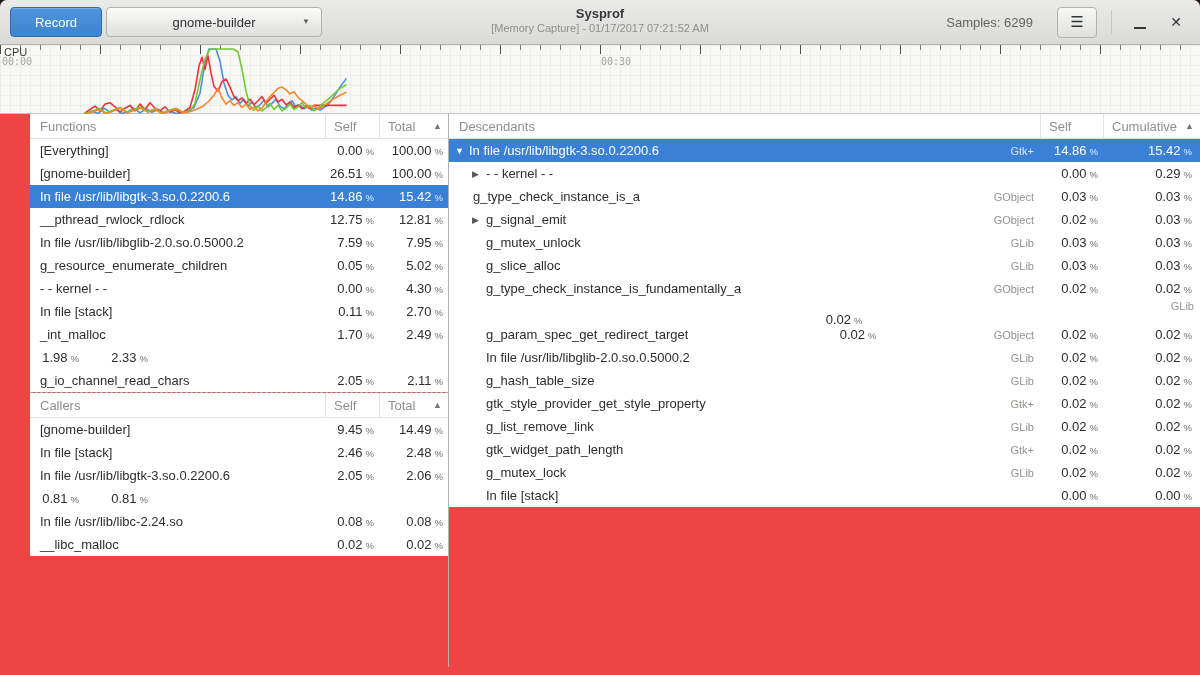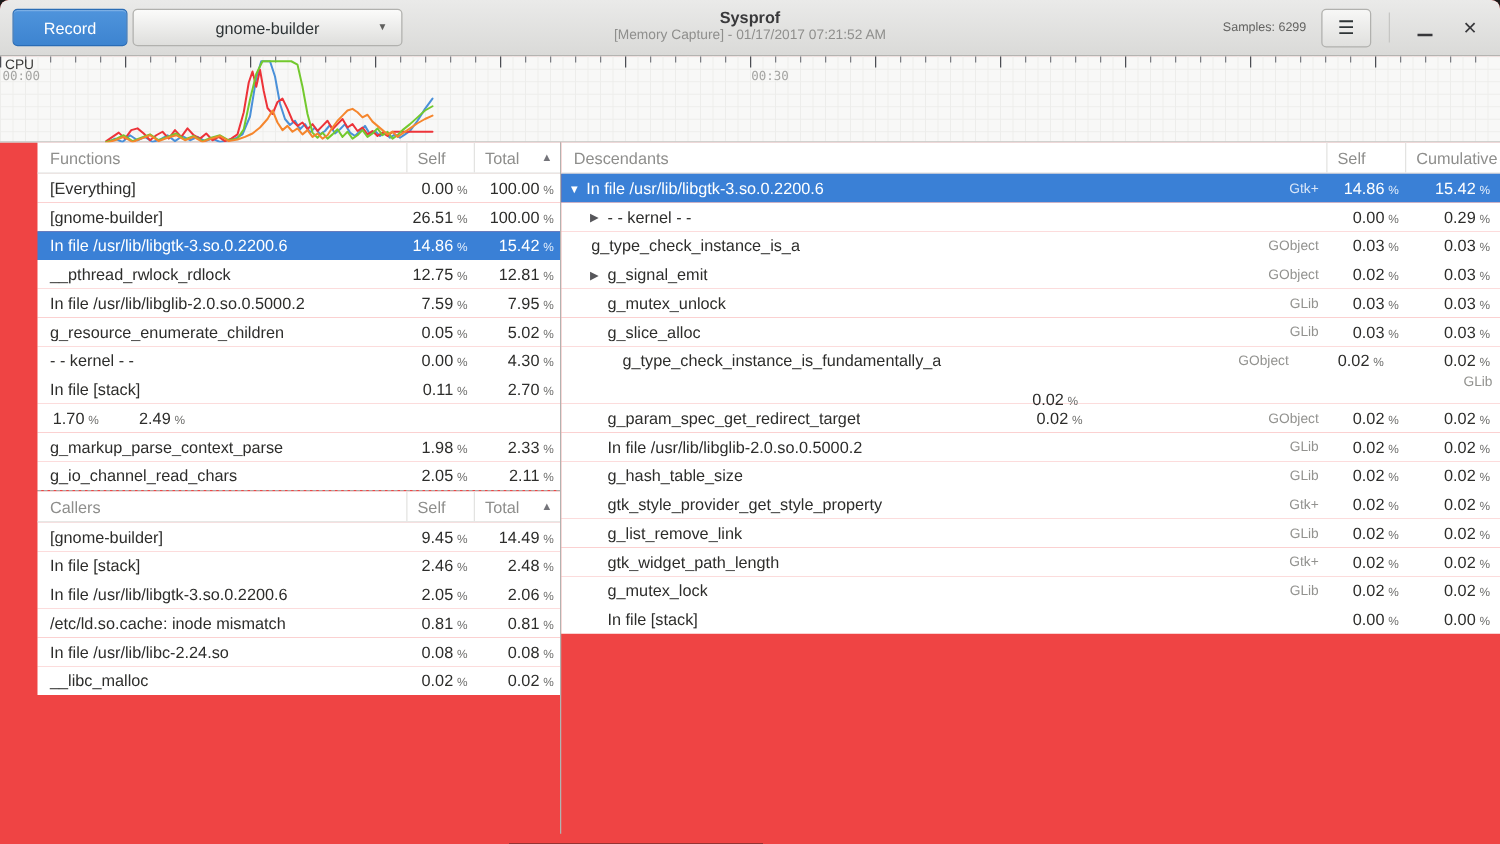--- a/index.html
+++ b/index.html
@@ -24,21 +24,21 @@
   .btn-combo{
     margin-left:4px;width:216px;height:30px;font-size:13px;color:#2e3436;
     background:linear-gradient(#fbfbfa,#dededc);
     border:1px solid #b1b1ae;position:relative;
   }
   .combo-chevron{position:absolute;right:11px;top:9px;font-size:8px;color:#5f5f5d;}
   .titles{position:absolute;left:0;right:0;top:6px;text-align:center;pointer-events:none;line-height:1.25;}
   .title{font-size:13px;font-weight:bold;color:#39393b;}
   .subtitle{font-size:11px;color:#8f8f8d;}
   .hb-right{margin-left:auto;display:flex;align-items:center;}
-  .samples{font-size:10px;color:#636361;margin-right:12px;}
+  .samples{font-size:13px;color:#636361;margin-right:24px;}
   .btn-menu{
     width:40px;height:31px;font-size:15px;color:#2e3436;margin-right:14px;
     background:linear-gradient(#f7f7f6,#e0e0de);border:1px solid #b1b1ae;
   }
   .hb-sep{width:1px;height:24px;background:#c6c6c4;margin-right:10px;}
   .wbtn{width:36px;height:34px;display:flex;align-items:center;justify-content:center;color:#37373a;}
   .min-glyph{display:inline-block;width:12px;height:0;border-bottom:2px solid #37373a;margin-top:12px;}
   .close-glyph{font-size:14px;}
   .btn-close{margin-right:6px;}
   
@@ -73,21 +73,21 @@
   .sel .ps{color:#e4eefb;}
   .splitter{height:0;border-top:1px dashed #a9a9a7;}
   
   .drow{padding-left:6px;}
   .exp{width:14px;flex:none;font-size:9px;color:#56565a;}
   .sel .exp{color:#ffffff;}
   .d-name{white-space:nowrap;overflow:hidden;}
   .tag{margin-left:auto;flex:none;padding-right:6px;font-size:11px;color:#92928f;}
   .sel .tag{color:#d9e6f8;}
   .d-self{width:63px;}
-  .d-cum{width:76px;padding-right:8px;}
+  .d-cum{width:97px;padding-right:8px;}
 </style>
 </head>
 <body>
 
 <div class="window">
 
   <div class="headerbar">
     <div class="btn btn-record">Record</div>
     <div class="btn btn-combo">
       <span>gnome-builder</span>
@@ -279,31 +279,31 @@
             <div class="c-self num">
               <span class="pv">0.11</span>
               <span class="ps">%</span>
             </div>
             <div class="c-total num">
               <span class="pv">2.70</span>
               <span class="ps">%</span>
             </div>
           </div>
           <div class="trow">
+            <span class="c-name">_int_malloc</span>
             <div class="c-self num">
               <span class="pv">1.70</span>
               <span class="ps">%</span>
             </div>
             <div class="c-total num">
               <span class="pv">2.49</span>
               <span class="ps">%</span>
             </div>
           </div>
           <div class="trow">
-            <span class="c-name">g_markup_parse_context_parse</span>
             <div class="c-self num">
               <span class="pv">1.98</span>
               <span class="ps">%</span>
             </div>
             <div class="c-total num">
               <span class="pv">2.33</span>
               <span class="ps">%</span>
             </div>
           </div>
           <div class="trow">
@@ -357,21 +357,20 @@
             <div class="c-self num">
               <span class="pv">2.05</span>
               <span class="ps">%</span>
             </div>
             <div class="c-total num">
               <span class="pv">2.06</span>
               <span class="ps">%</span>
             </div>
           </div>
           <div class="trow">
-            <span class="c-name">/etc/ld.so.cache: inode mismatch</span>
             <div class="c-self num">
               <span class="pv">0.81</span>
               <span class="ps">%</span>
             </div>
             <div class="c-total num">
               <span class="pv">0.81</span>
               <span class="ps">%</span>
             </div>
           </div>
           <div class="trow">
@@ -480,21 +479,21 @@
             <span class="tag">GLib</span>
             <div class="d-self num">
               <span class="pv">0.03</span>
               <span class="ps">%</span>
             </div>
             <div class="d-cum num">
               <span class="pv">0.03</span>
               <span class="ps">%</span>
             </div>
           </div>
-          <div class="trow drow" style="padding-left: 23px; gap: 12px;">
+          <div class="trow drow" style="padding-left: 23px;">
             <span class="exp"></span>
             <span class="d-name">g_type_check_instance_is_fundamentally_a</span>
             <span class="tag">GObject</span>
             <div class="d-self num">
               <span class="pv">0.02</span>
               <span class="ps">%</span>
             </div>
             <div class="d-cum num">
               <span class="pv">0.02</span>
               <span class="ps">%</span>

